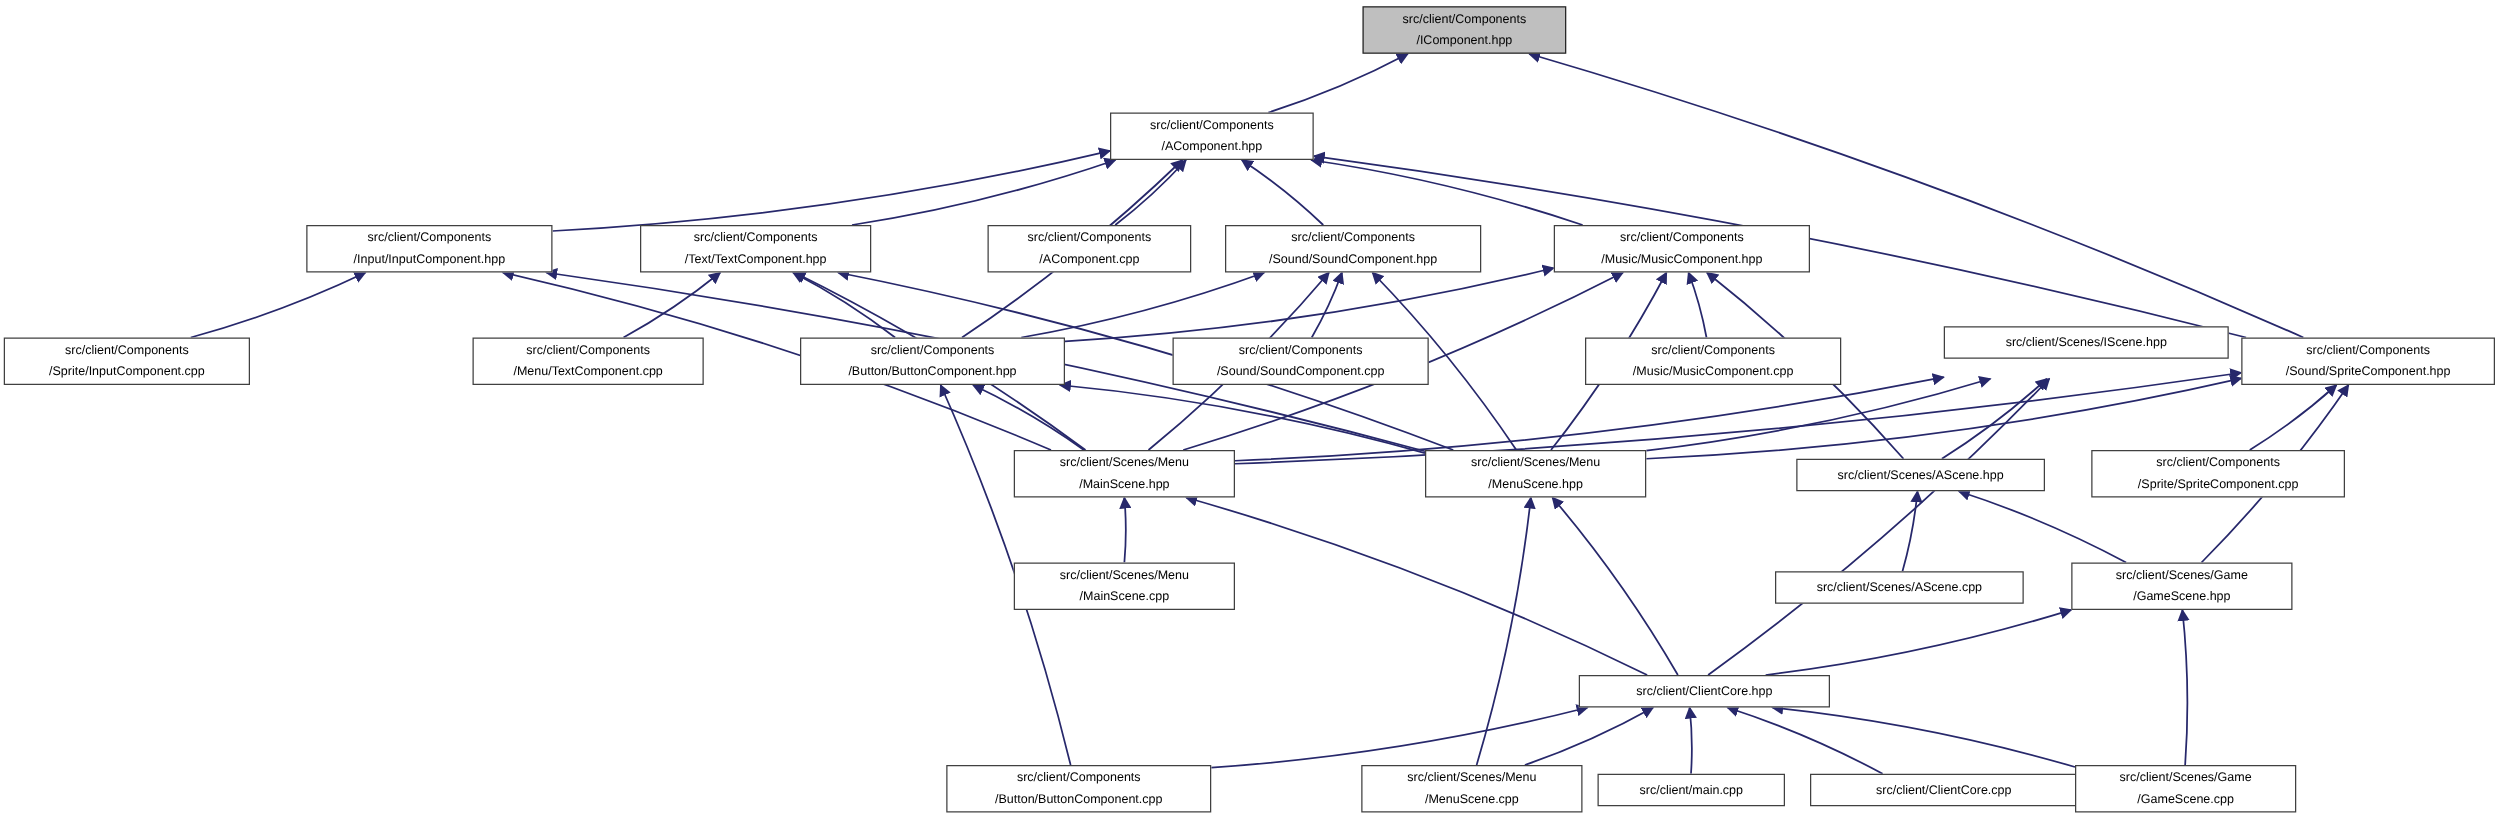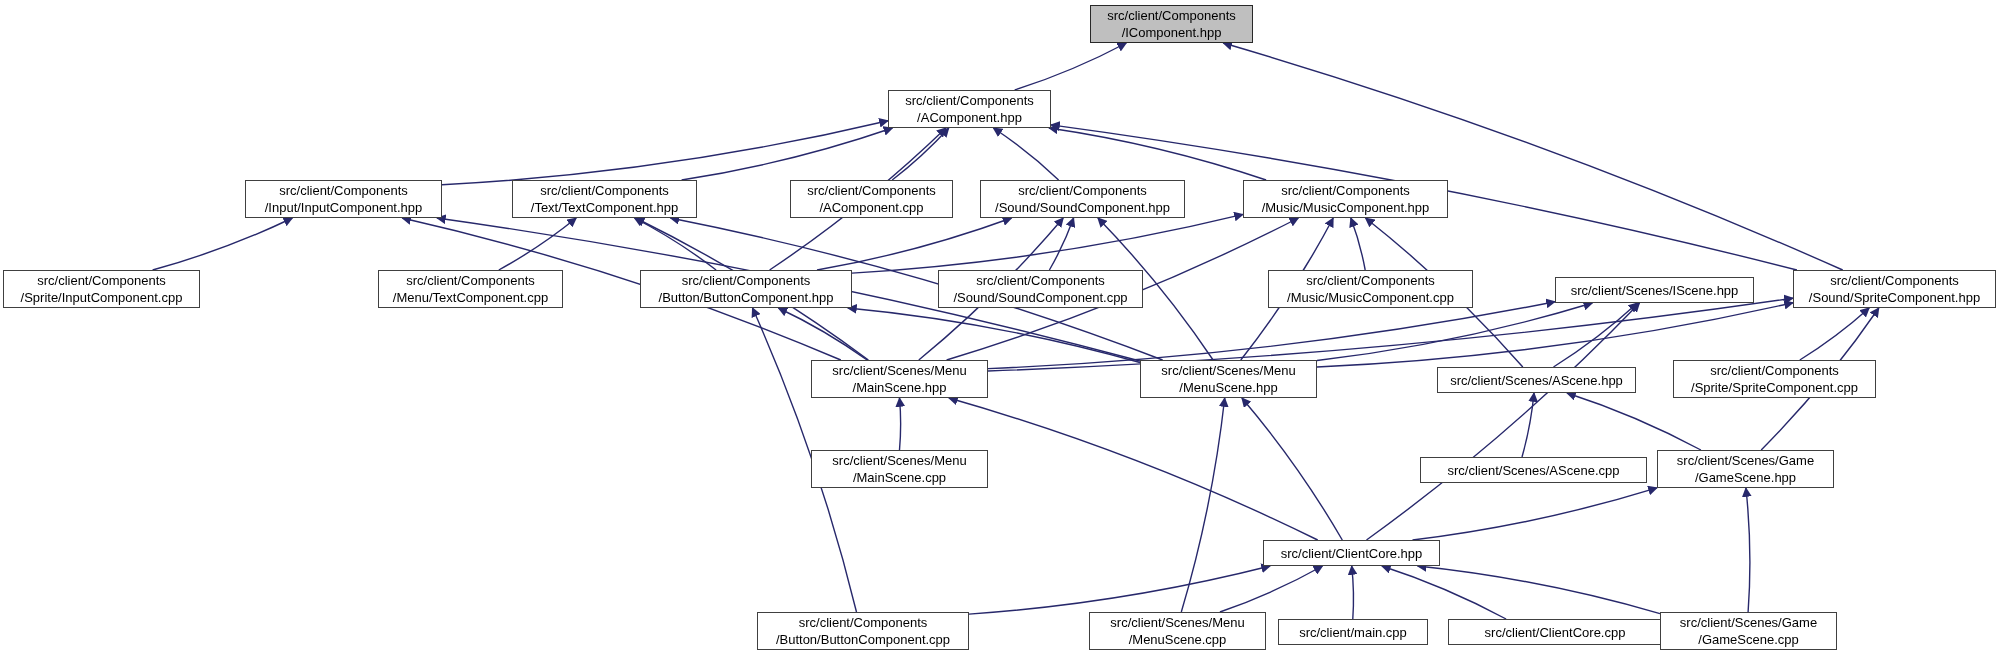--- a/index.html
+++ b/index.html
@@ -22,21 +22,21 @@
     width: 1999px;
     height: 663px;
     pointer-events: none;
   }
   .node {
     position: absolute;
     box-sizing: border-box;
     border: 1px solid #404040;
     background: #ffffff;
     color: #000000;
-    font-size: 13px;
+    font-size: 10px;
     line-height: 17px;
     text-align: center;
     display: flex;
     flex-direction: column;
     align-items: center;
     justify-content: center;
     white-space: pre;
     cursor: pointer;
     z-index: 2;
   }
@@ -117,29 +117,29 @@
       <div class="node" style="left: 245px; top: 180px; width: 197px; height: 38px;"><span class="lbl">src/client/Components</span><span class="lbl">/Input/InputComponent.hpp</span></div>
       <div class="node" style="left: 512px; top: 180px; width: 185px; height: 38px;"><span class="lbl">src/client/Components</span><span class="lbl">/Text/TextComponent.hpp</span></div>
       <div class="node" style="left: 790px; top: 180px; width: 163px; height: 38px;"><span class="lbl">src/client/Components</span><span class="lbl">/AComponent.cpp</span></div>
       <div class="node" style="left: 980px; top: 180px; width: 205px; height: 38px;"><span class="lbl">src/client/Components</span><span class="lbl">/Sound/SoundComponent.hpp</span></div>
       <div class="node" style="left: 1243px; top: 180px; width: 205px; height: 38px;"><span class="lbl">src/client/Components</span><span class="lbl">/Music/MusicComponent.hpp</span></div>
       <div class="node" style="left: 3px; top: 270px; width: 197px; height: 38px;"><span class="lbl">src/client/Components</span><span class="lbl">/Sprite/InputComponent.cpp</span></div>
       <div class="node" style="left: 378px; top: 270px; width: 185px; height: 38px;"><span class="lbl">src/client/Components</span><span class="lbl">/Menu/TextComponent.cpp</span></div>
       <div class="node" style="left: 640px; top: 270px; width: 212px; height: 38px;"><span class="lbl">src/client/Components</span><span class="lbl">/Button/ButtonComponent.hpp</span></div>
       <div class="node" style="left: 938px; top: 270px; width: 205px; height: 38px;"><span class="lbl">src/client/Components</span><span class="lbl">/Sound/SoundComponent.cpp</span></div>
       <div class="node" style="left: 1268px; top: 270px; width: 205px; height: 38px;"><span class="lbl">src/client/Components</span><span class="lbl">/Music/MusicComponent.cpp</span></div>
-      <div class="node" style="left: 1555px; top: 277px; width: 199px; height: 26px;"><span class="lbl">src/client/Scenes/IScene.hpp</span></div>
+      <div class="node" style="left: 1555px; top: 261px; width: 228px; height: 26px;"><span class="lbl">src/client/Scenes/IScene.hpp</span></div>
       <div class="node" style="left: 1793px; top: 270px; width: 203px; height: 38px;"><span class="lbl">src/client/Components</span><span class="lbl">/Sound/SpriteComponent.hpp</span></div>
       <div class="node" style="left: 811px; top: 360px; width: 177px; height: 38px;"><span class="lbl">src/client/Scenes/Menu</span><span class="lbl">/MainScene.hpp</span></div>
       <div class="node" style="left: 1140px; top: 360px; width: 177px; height: 38px;"><span class="lbl">src/client/Scenes/Menu</span><span class="lbl">/MenuScene.hpp</span></div>
       <div class="node" style="left: 1437px; top: 367px; width: 199px; height: 26px;"><span class="lbl">src/client/Scenes/AScene.hpp</span></div>
       <div class="node" style="left: 1673px; top: 360px; width: 203px; height: 38px;"><span class="lbl">src/client/Components</span><span class="lbl">/Sprite/SpriteComponent.cpp</span></div>
       <div class="node" style="left: 811px; top: 450px; width: 177px; height: 38px;"><span class="lbl">src/client/Scenes/Menu</span><span class="lbl">/MainScene.cpp</span></div>
-      <div class="node" style="left: 1420px; top: 457px; width: 227px; height: 26px;"><span class="lbl">src/client/Scenes/AScene.cpp</span></div>
+      <div class="node" style="left: 1420px; top: 457px; width: 199px; height: 26px;"><span class="lbl">src/client/Scenes/AScene.cpp</span></div>
       <div class="node" style="left: 1657px; top: 450px; width: 177px; height: 38px;"><span class="lbl">src/client/Scenes/Game</span><span class="lbl">/GameScene.hpp</span></div>
-      <div class="node" style="left: 1263px; top: 540px; width: 177px; height: 26px;"><span class="lbl">src/client/ClientCore.hpp</span></div>
+      <div class="node" style="left: 1263px; top: 540px; width: 201px; height: 26px;"><span class="lbl">src/client/ClientCore.hpp</span></div>
       <div class="node" style="left: 757px; top: 612px; width: 212px; height: 38px;"><span class="lbl">src/client/Components</span><span class="lbl">/Button/ButtonComponent.cpp</span></div>
       <div class="node" style="left: 1089px; top: 612px; width: 177px; height: 38px;"><span class="lbl">src/client/Scenes/Menu</span><span class="lbl">/MenuScene.cpp</span></div>
       <div class="node" style="left: 1278px; top: 619px; width: 150px; height: 26px;"><span class="lbl">src/client/main.cpp</span></div>
       <div class="node" style="left: 1448px; top: 619px; width: 214px; height: 26px;"><span class="lbl">src/client/ClientCore.cpp</span></div>
       <div class="node" style="left: 1660px; top: 612px; width: 177px; height: 38px;"><span class="lbl">src/client/Scenes/Game</span><span class="lbl">/GameScene.cpp</span></div>
     </div>
 </div>
 
 </body></html>

